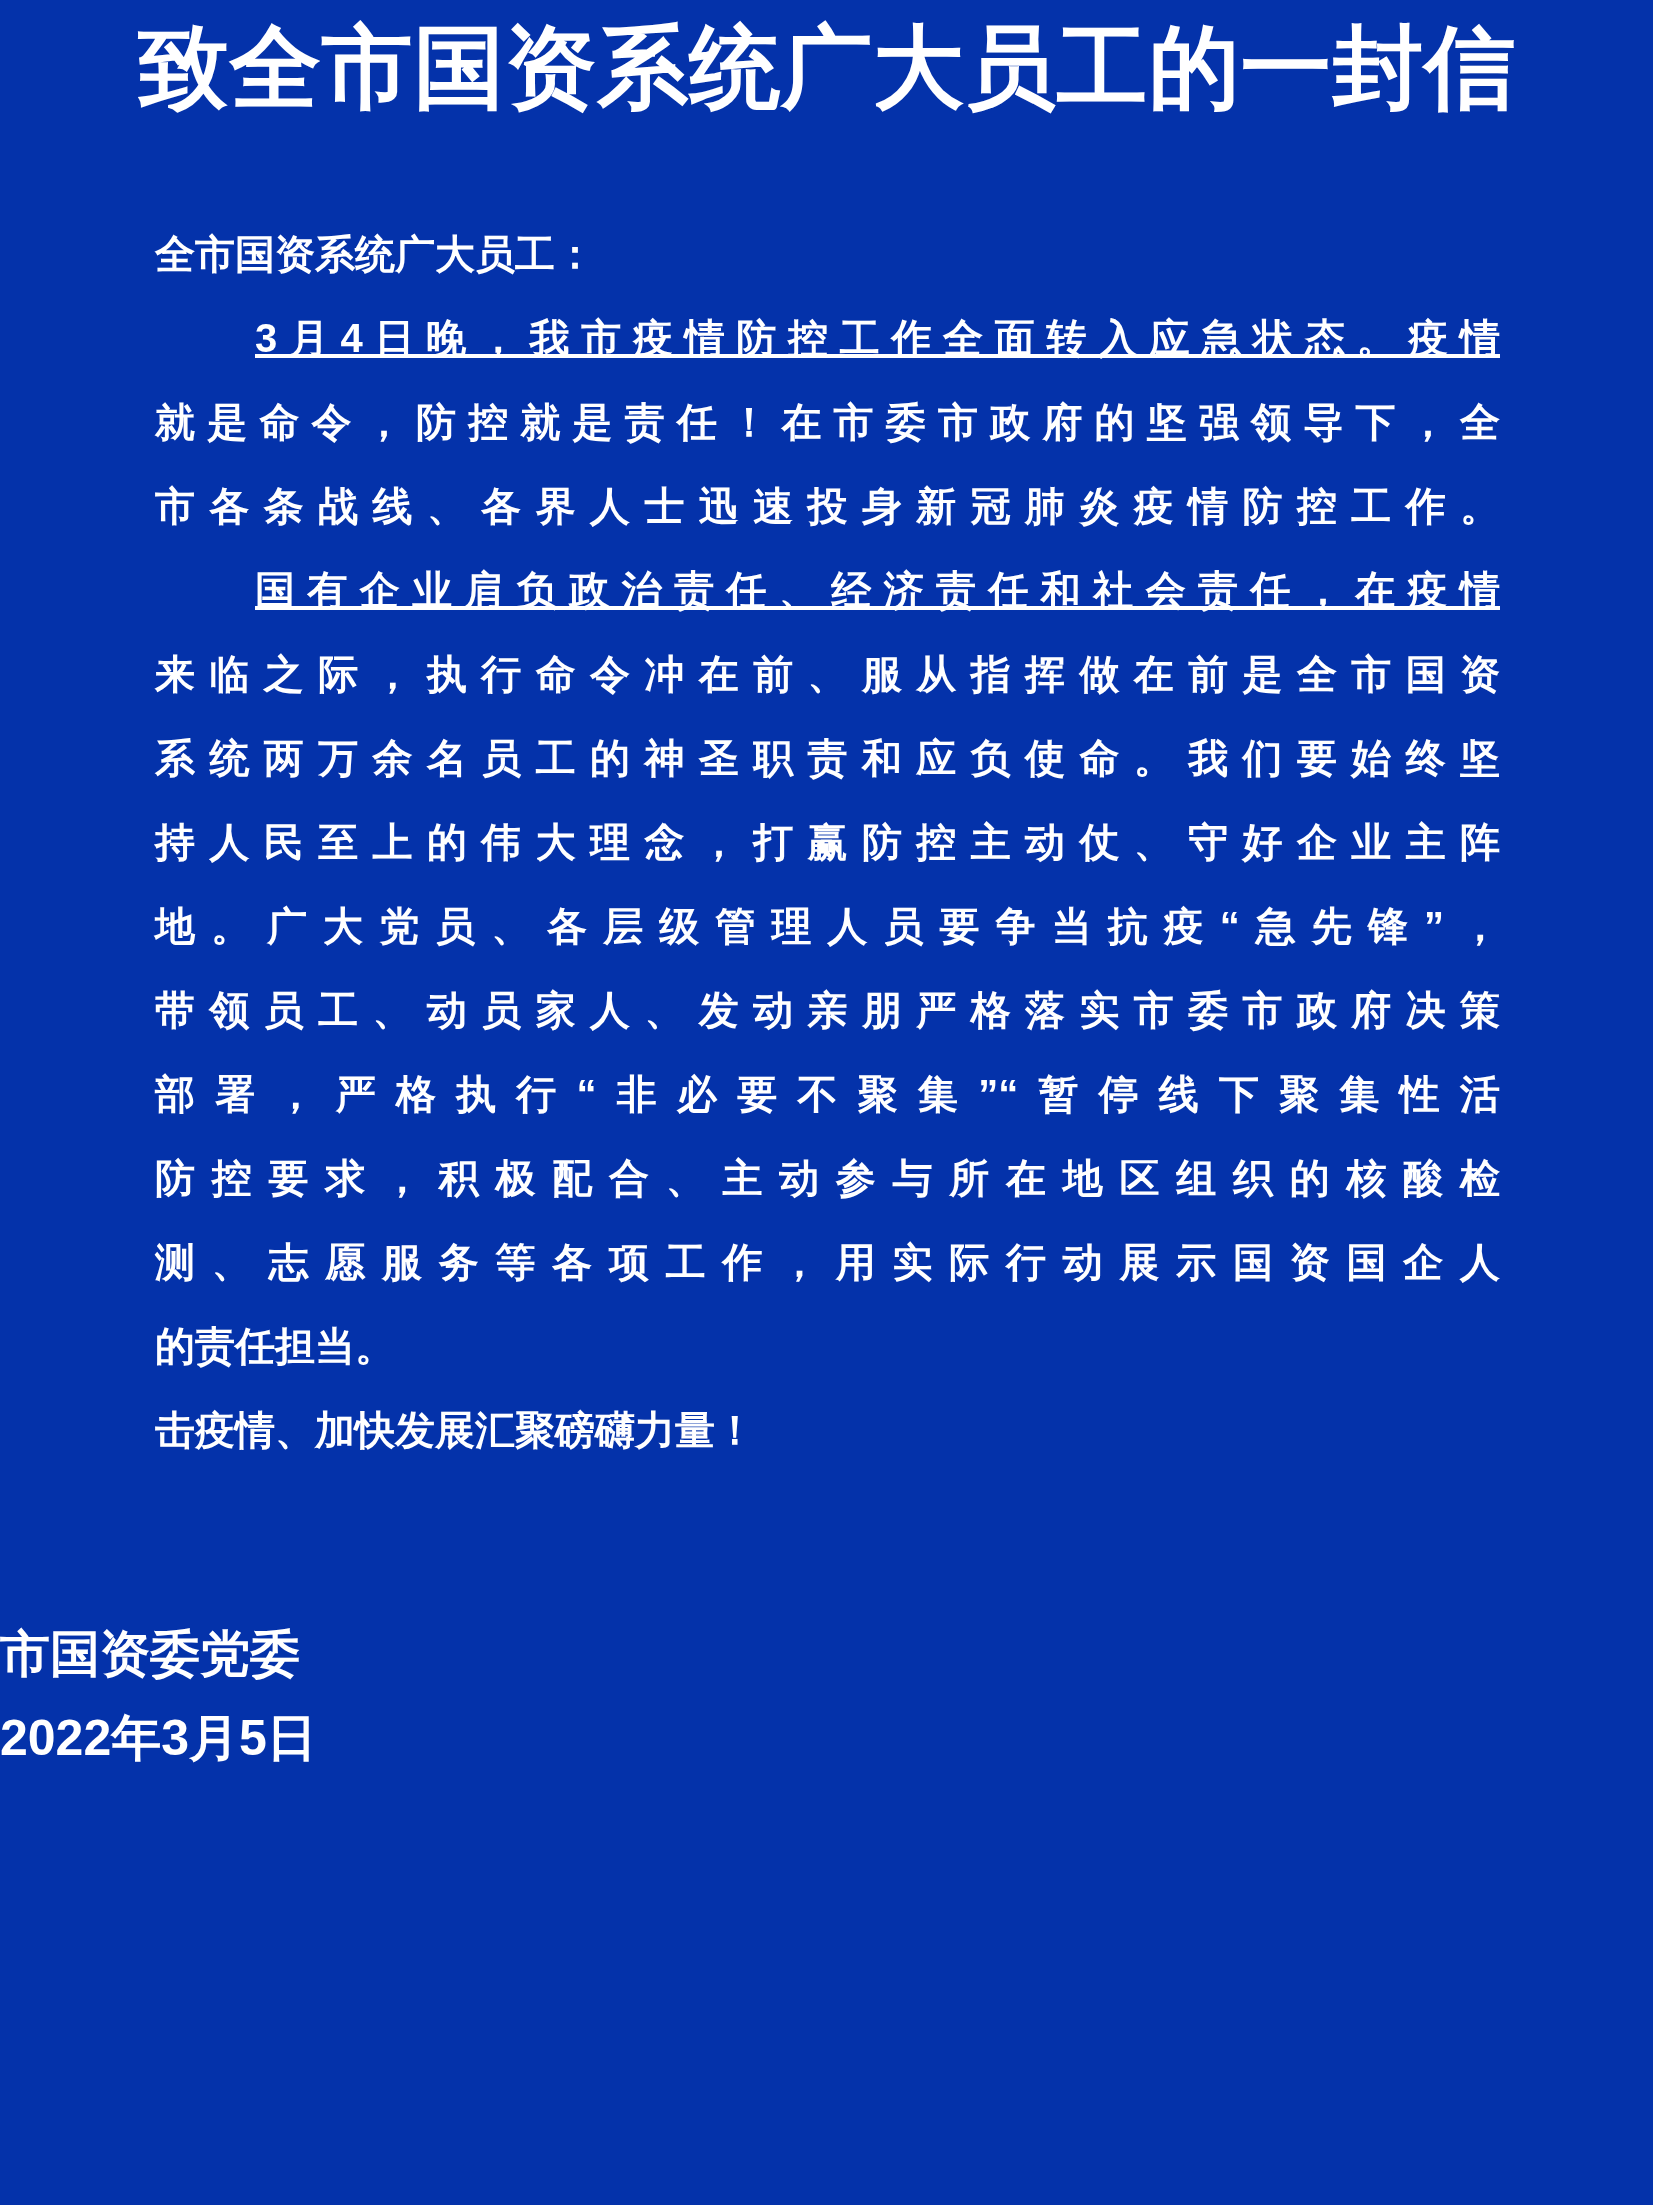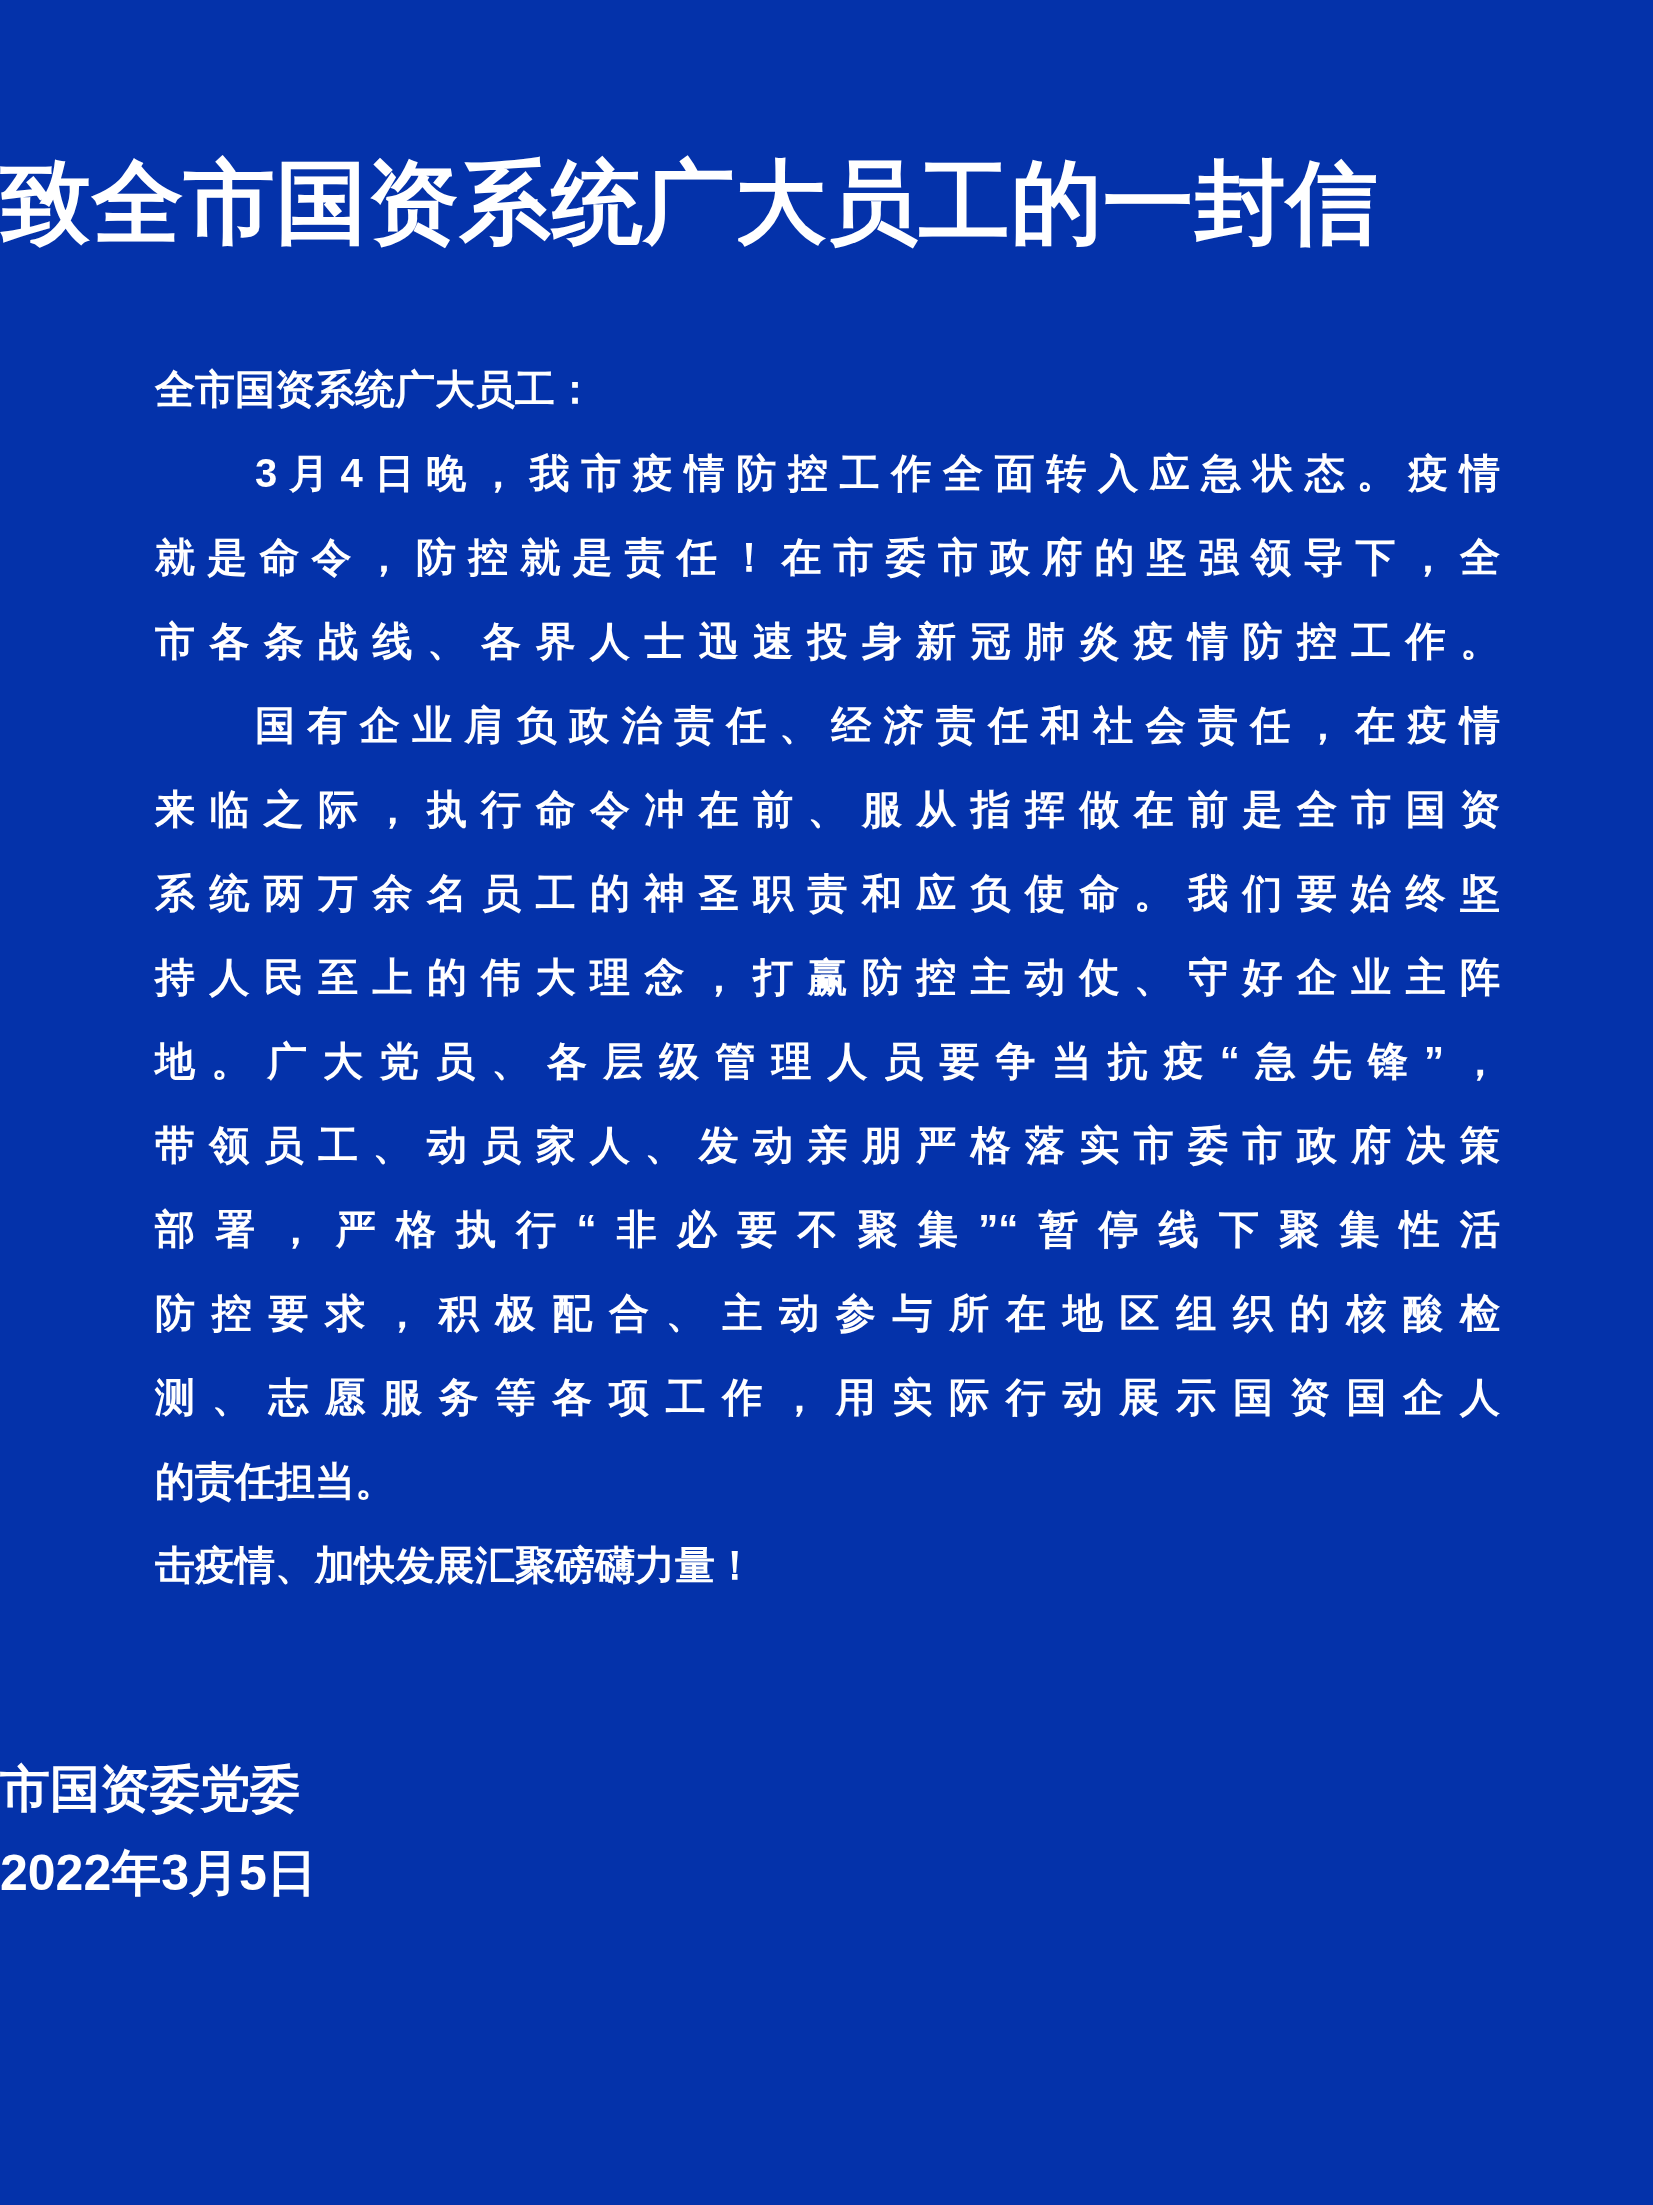--- a/index.html
+++ b/index.html
@@ -13,23 +13,23 @@
   .page {
     position: relative;
     width: 1654px;
     height: 2205px;
     background: #0432aa;
     color: #ffffff;
     font-family: "Liberation Sans", sans-serif;
   }
   .title {
     margin: 0;
-    padding-top: 135px;
     height: 135px;
     line-height: 135px;
+    text-align: center;
     font-size: 91px;
     font-weight: bold;
     font-family: "DejaVu Serif", serif;
     letter-spacing: 0.9px;
     white-space: nowrap;
   }
   .letter-body {
     margin: 77px 154px 0 155px;
     font-size: 40px;
     line-height: 84px;
@@ -39,20 +39,21 @@
     height: 84px;
     text-align: justify;
     text-align-last: left;
     overflow: visible;
   }
   .body-line.justify {
     text-align-last: justify;
   }
   .body-line.indent {
     text-indent: 100px;
+    text-decoration: underline;
   }
   .sig-block {
     margin-top: 140px;
     padding-right: 347px;
     font-size: 50px;
     line-height: 84px;
     font-weight: bold;
   }
   .sig-line {
     height: 84px;

